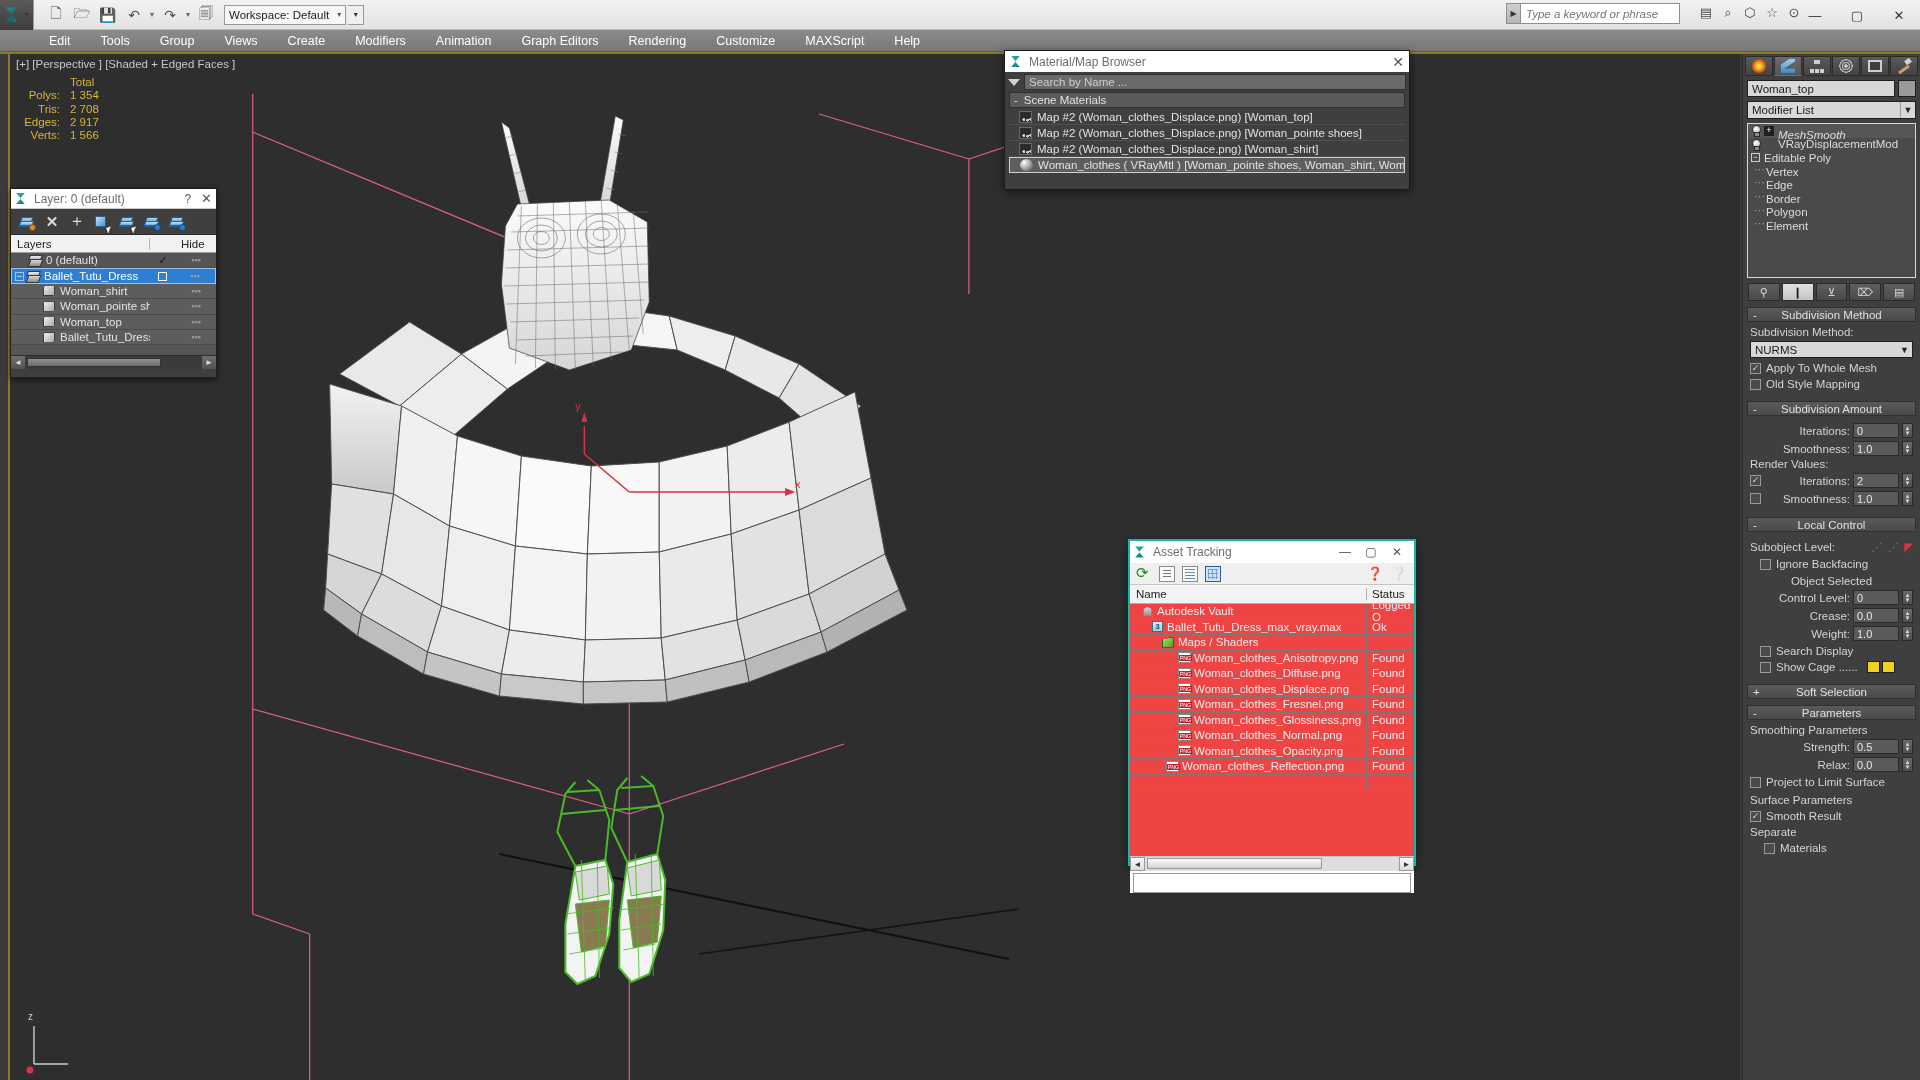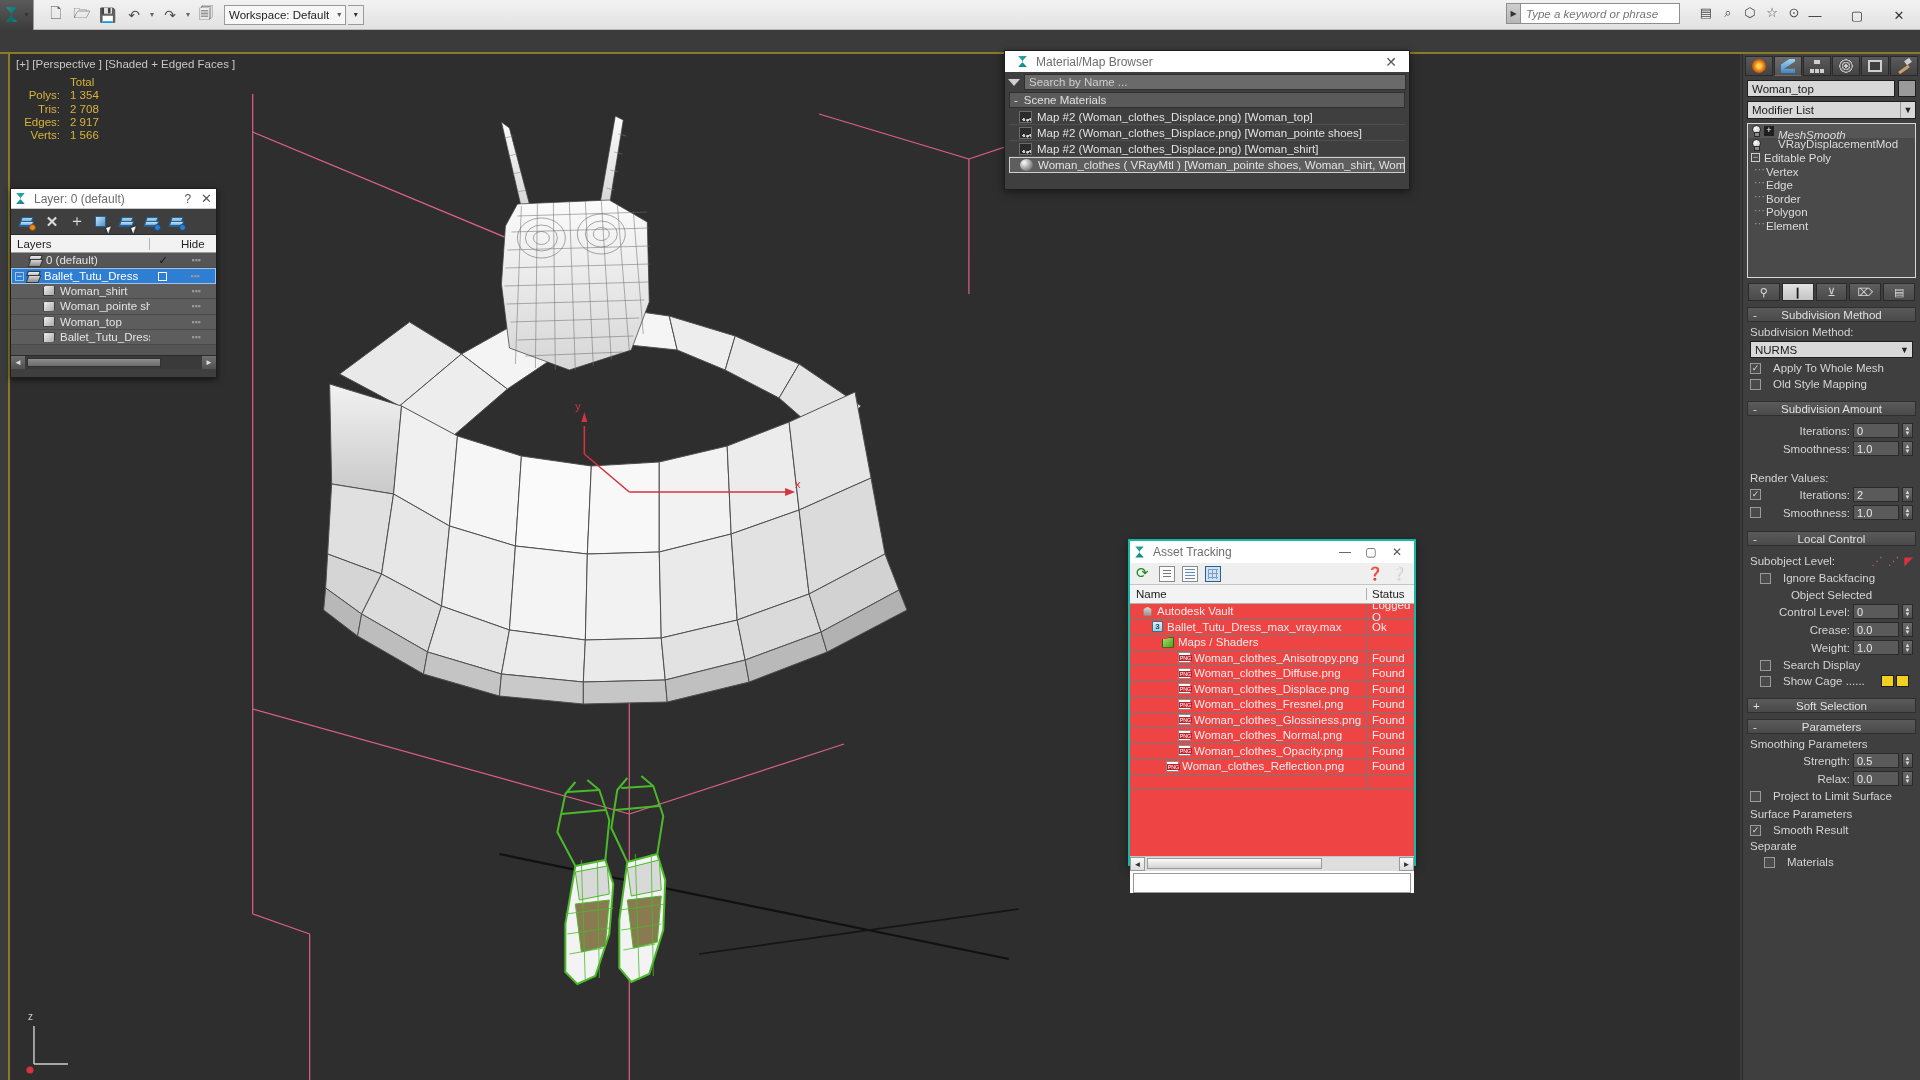--- a/index.html
+++ b/index.html
@@ -170,21 +170,21 @@
   .ld-scroll .tr{ flex:1; height:13px; background:#3a3a3a; position:relative;}
   .ld-scroll .th{ position:absolute; left:2px; top:2px; height:9px; width:134px;
     background:linear-gradient(#8e8e8e,#6b6b6b); border:1px solid #333;}
 
   
   .mmb{
     position:absolute; left:1004px; top:50px; width:406px; height:140px;
     background:#3f3f3f; border:1px solid #1c1c1c;
     box-shadow:0 2px 8px rgba(0,0,0,.5);
   }
-  .mmb-title{ height:21px; background:#fff; display:flex;align-items:center; padding:0 12px;}
+  .mmb-title{ height:21px; background:#fff; display:flex;align-items:center; padding:0 5px;}
   .mmb-title .t{ flex:1; color:#6d6d6d; font-size:12px;}
   .mmb-title .x{ color:#555; font-size:14px;}
   .mmb-search{ height:20px; display:flex; align-items:center; padding:0 3px; gap:4px;}
   .mmb-tri{ width:0;height:0;border-left:6px solid transparent;border-right:6px solid transparent;
     border-top:7px solid #d0d0d0;}
   .mmb-searchbox{ flex:1; height:16px; background:#6a6a6a; border:1px solid #2f2f2f;
     color:#cfcfcf; font-size:11.5px; padding:0 4px; display:flex; align-items:center;
     font-family:"Liberation Sans",sans-serif;}
   .mmb-body{ background:#3f3f3f; padding:0 4px;}
   .mmb-group{ height:16px; background:#5a5a5a; border:1px solid #2f2f2f; display:flex; align-items:center;
@@ -329,21 +329,21 @@
   .rh{ height:15px; background:linear-gradient(#5a5a5a,#4a4a4a); border:1px solid #2f2f2f;
     margin:0 4px; display:flex; align-items:center; color:#e0e0e0; font-size:11.5px;
     justify-content:center; position:relative;}
   .rh .mn{ position:absolute; left:5px; }
   .rbody{ padding:4px 7px 5px 7px; color:#d4d4d4; font-size:11.5px; }
   .lbl{ color:#d4d4d4; }
   .dropdown{ height:17px; background:#d8d8d8; border:1px solid #1f1f1f; margin-top:3px;
     display:flex; align-items:center; padding-left:4px; color:#1a1a1a; font-size:11.5px;}
   .dropdown .ar{ margin-left:auto; width:15px;height:15px; display:flex;align-items:center;
     justify-content:center; font-size:9px; color:#222;}
-  .ckrow{ display:flex; align-items:center; margin-top:4px; gap:12px;}
+  .ckrow{ display:flex; align-items:center; margin-top:4px; gap:5px;}
   .ck{ width:11px;height:11px; background:#4a4a4a; border:1px solid #9a9a9a; flex:none;
     color:#d8d8d8; font-size:9px; line-height:9px; text-align:center;}
   .ck.on:after{ content:'✓'; }
   .sprow{ display:flex; align-items:center; justify-content:flex-end; gap:3px; margin-top:3px;}
   .sprow .t{ color:#d4d4d4; }
   .spin{ width:46px; height:15px; background:#5a5a5a; border:1px solid #2a2a2a;
     color:#e8e8e8; font-size:11px; padding-left:3px; display:flex; align-items:center;}
   .sparr{ width:11px; height:15px; background:linear-gradient(#6a6a6a,#4f4f4f);
     border:1px solid #2a2a2a; display:flex; flex-direction:column;
     align-items:center; justify-content:center; font-size:6px; color:#ddd; line-height:5px;}
@@ -391,20 +391,34 @@
       <i>☆</i>
       <i>⊙</i>
     </div>
     <div class="wctrl">
       <div>—</div>
       <div>▢</div>
       <div class="cls">✕</div>
     </div>
   </div>
 
+  <div class="menubar">
+    <div class="mi">Edit</div>
+    <div class="mi">Tools</div>
+    <div class="mi">Group</div>
+    <div class="mi">Views</div>
+    <div class="mi">Create</div>
+    <div class="mi">Modifiers</div>
+    <div class="mi">Animation</div>
+    <div class="mi">Graph Editors</div>
+    <div class="mi">Rendering</div>
+    <div class="mi">Customize</div>
+    <div class="mi">MAXScript</div>
+    <div class="mi">Help</div>
+  </div>
   <div class="goldline"></div>
 
   <div class="viewport">
 
     <svg class="mesh-svg" viewBox="0 0 1732 1026" preserveAspectRatio="none">
       <defs>
         <linearGradient id="gskirt" x1="0" y1="0" x2="0" y2="1">
           <stop offset="0" stop-color="#f2f2f2"></stop>
             <stop offset="1" stop-color="#c9c9c9"></stop>
         </linearGradient>
@@ -972,21 +986,21 @@
         <div class="sprow">
           <span class="t">Iterations:</span>
           <span class="spin">0</span>
           <span class="sparr">▲<br>▼</span>
         </div>
         <div class="sprow">
           <span class="t">Smoothness:</span>
           <span class="spin">1.0</span>
           <span class="sparr">▲<br>▼</span>
         </div>
-        <div class="lbl" style="margin-top:16px">Render Values:</div>
+        <div class="lbl" style="margin-top:2px">Render Values:</div>
         <div class="sprow">
           <span class="ck on" style="margin-right:auto"></span>
           <span class="t">Iterations:</span>
           <span class="spin">2</span>
           <span class="sparr">▲<br>▼</span>
         </div>
         <div class="sprow">
           <span class="ck" style="margin-right:auto"></span>
           <span class="t">Smoothness:</span>
           <span class="spin">1.0</span>

